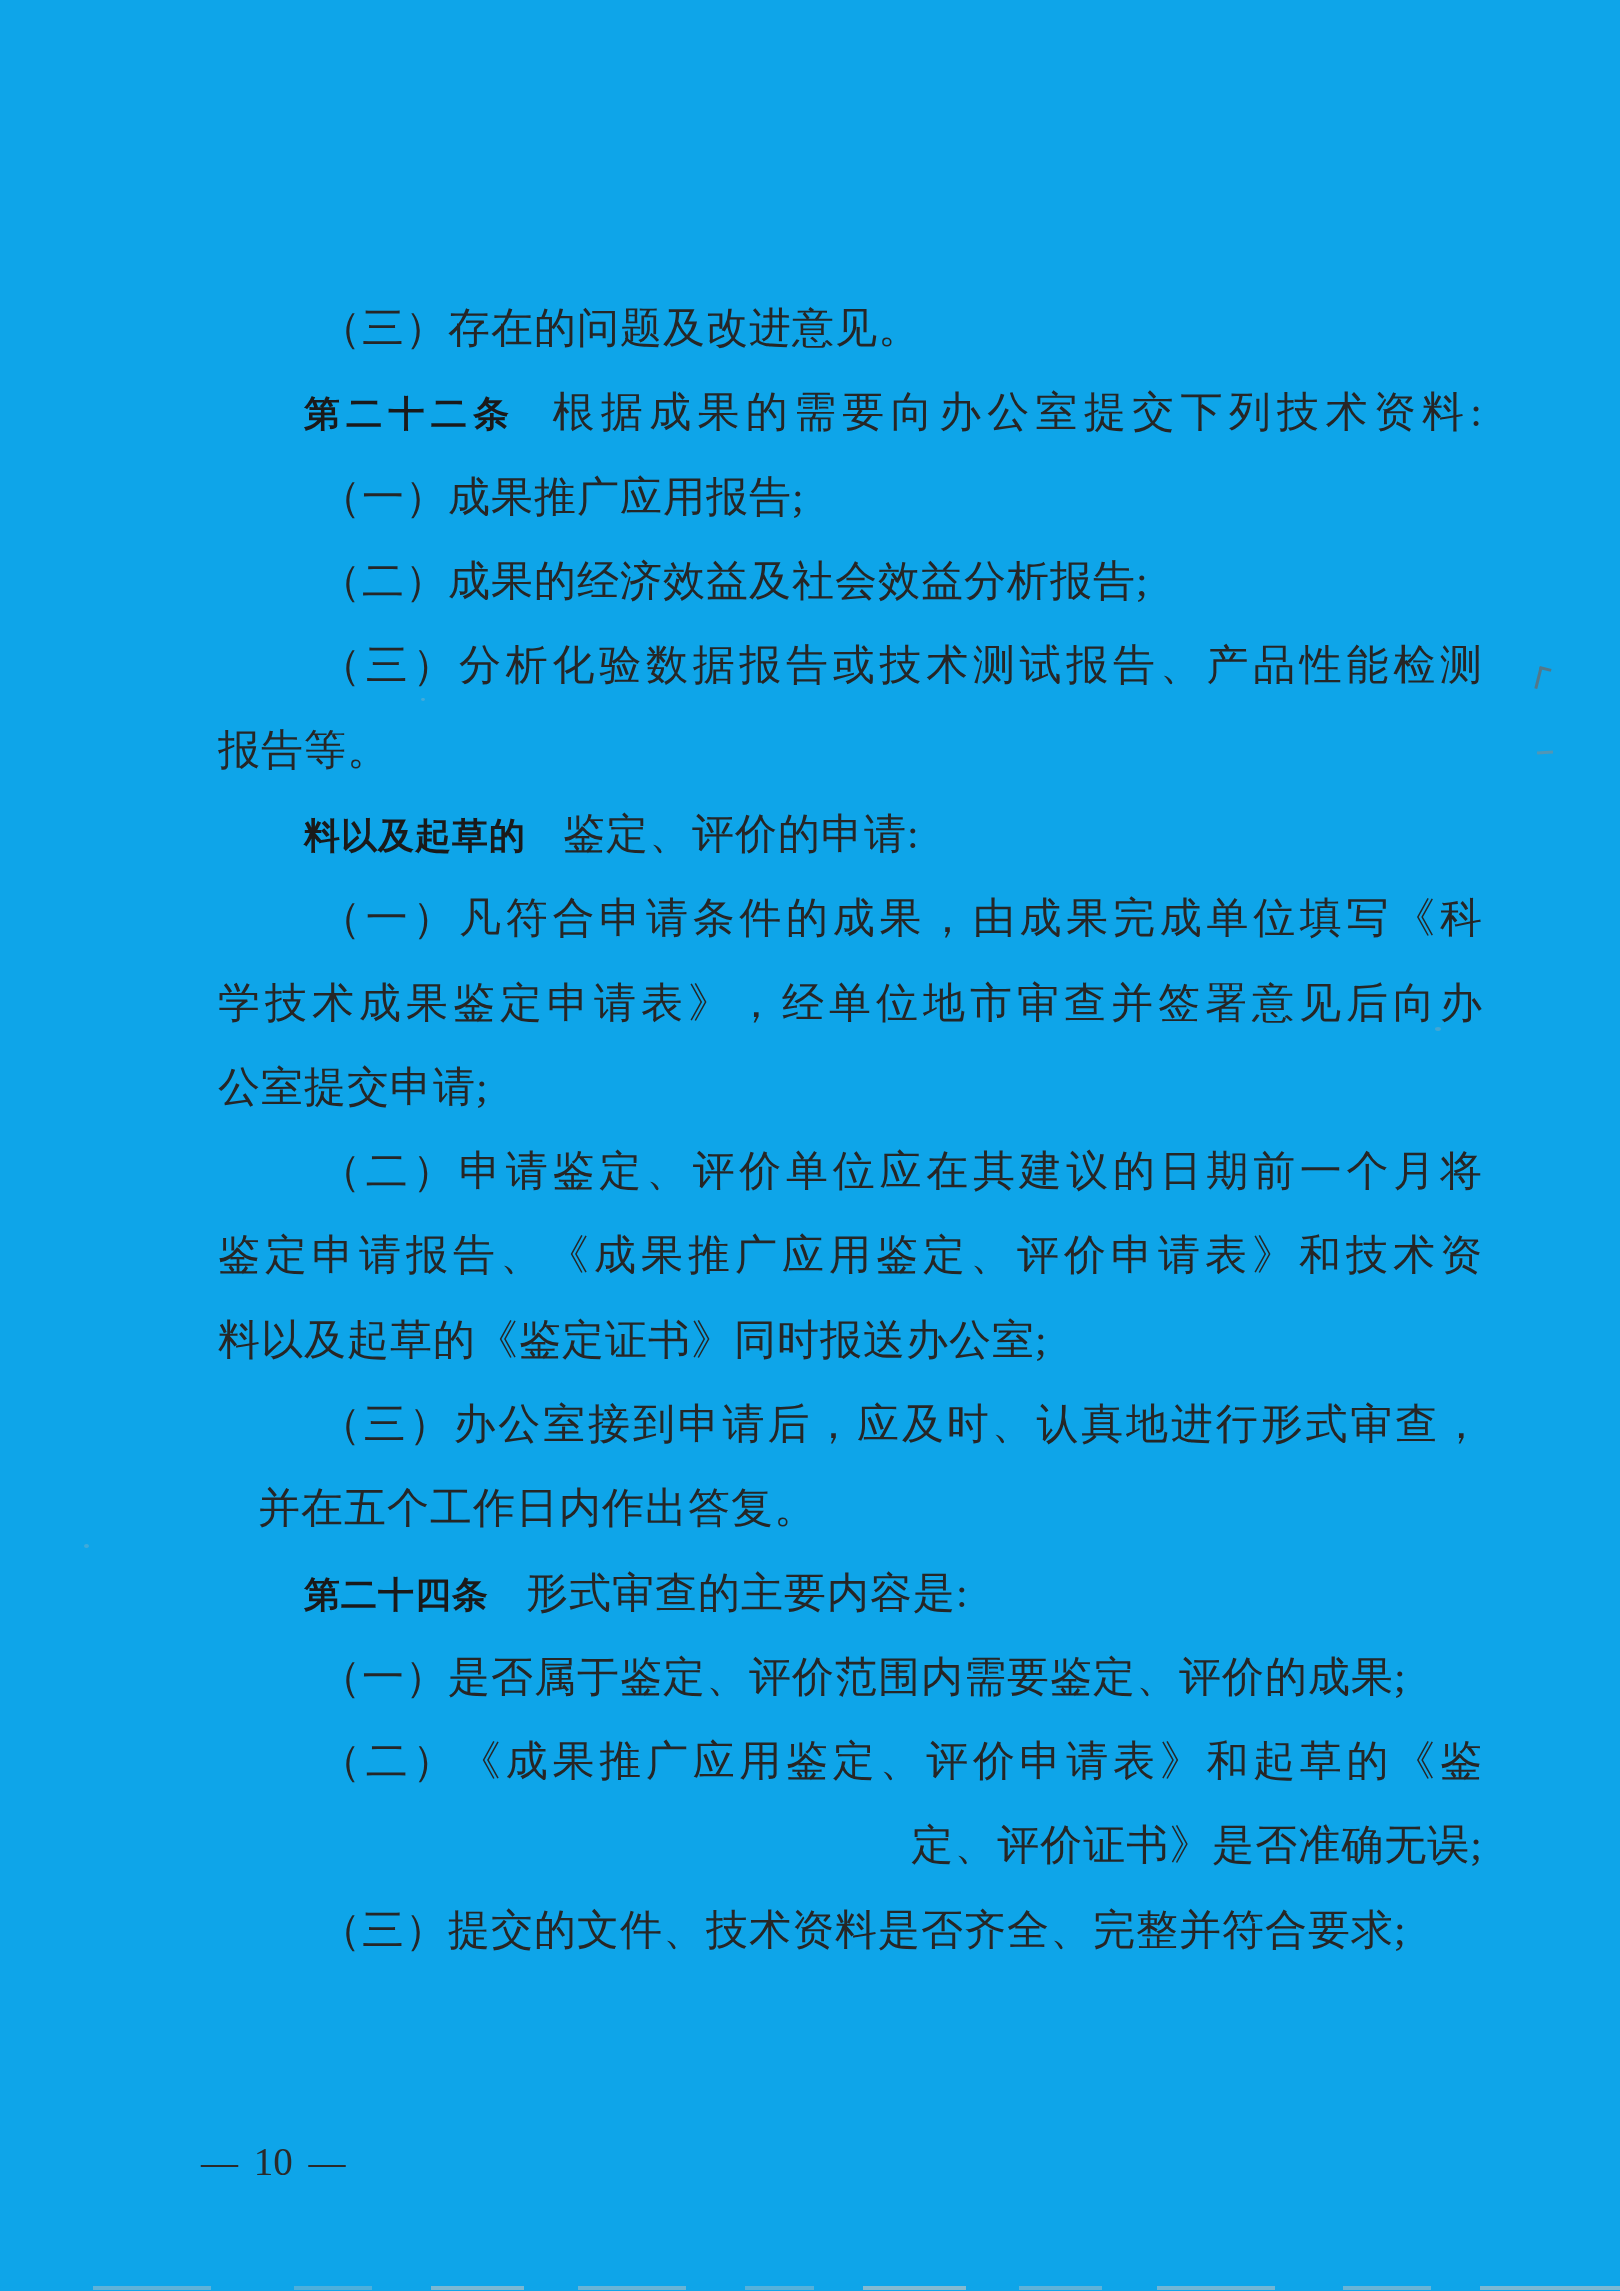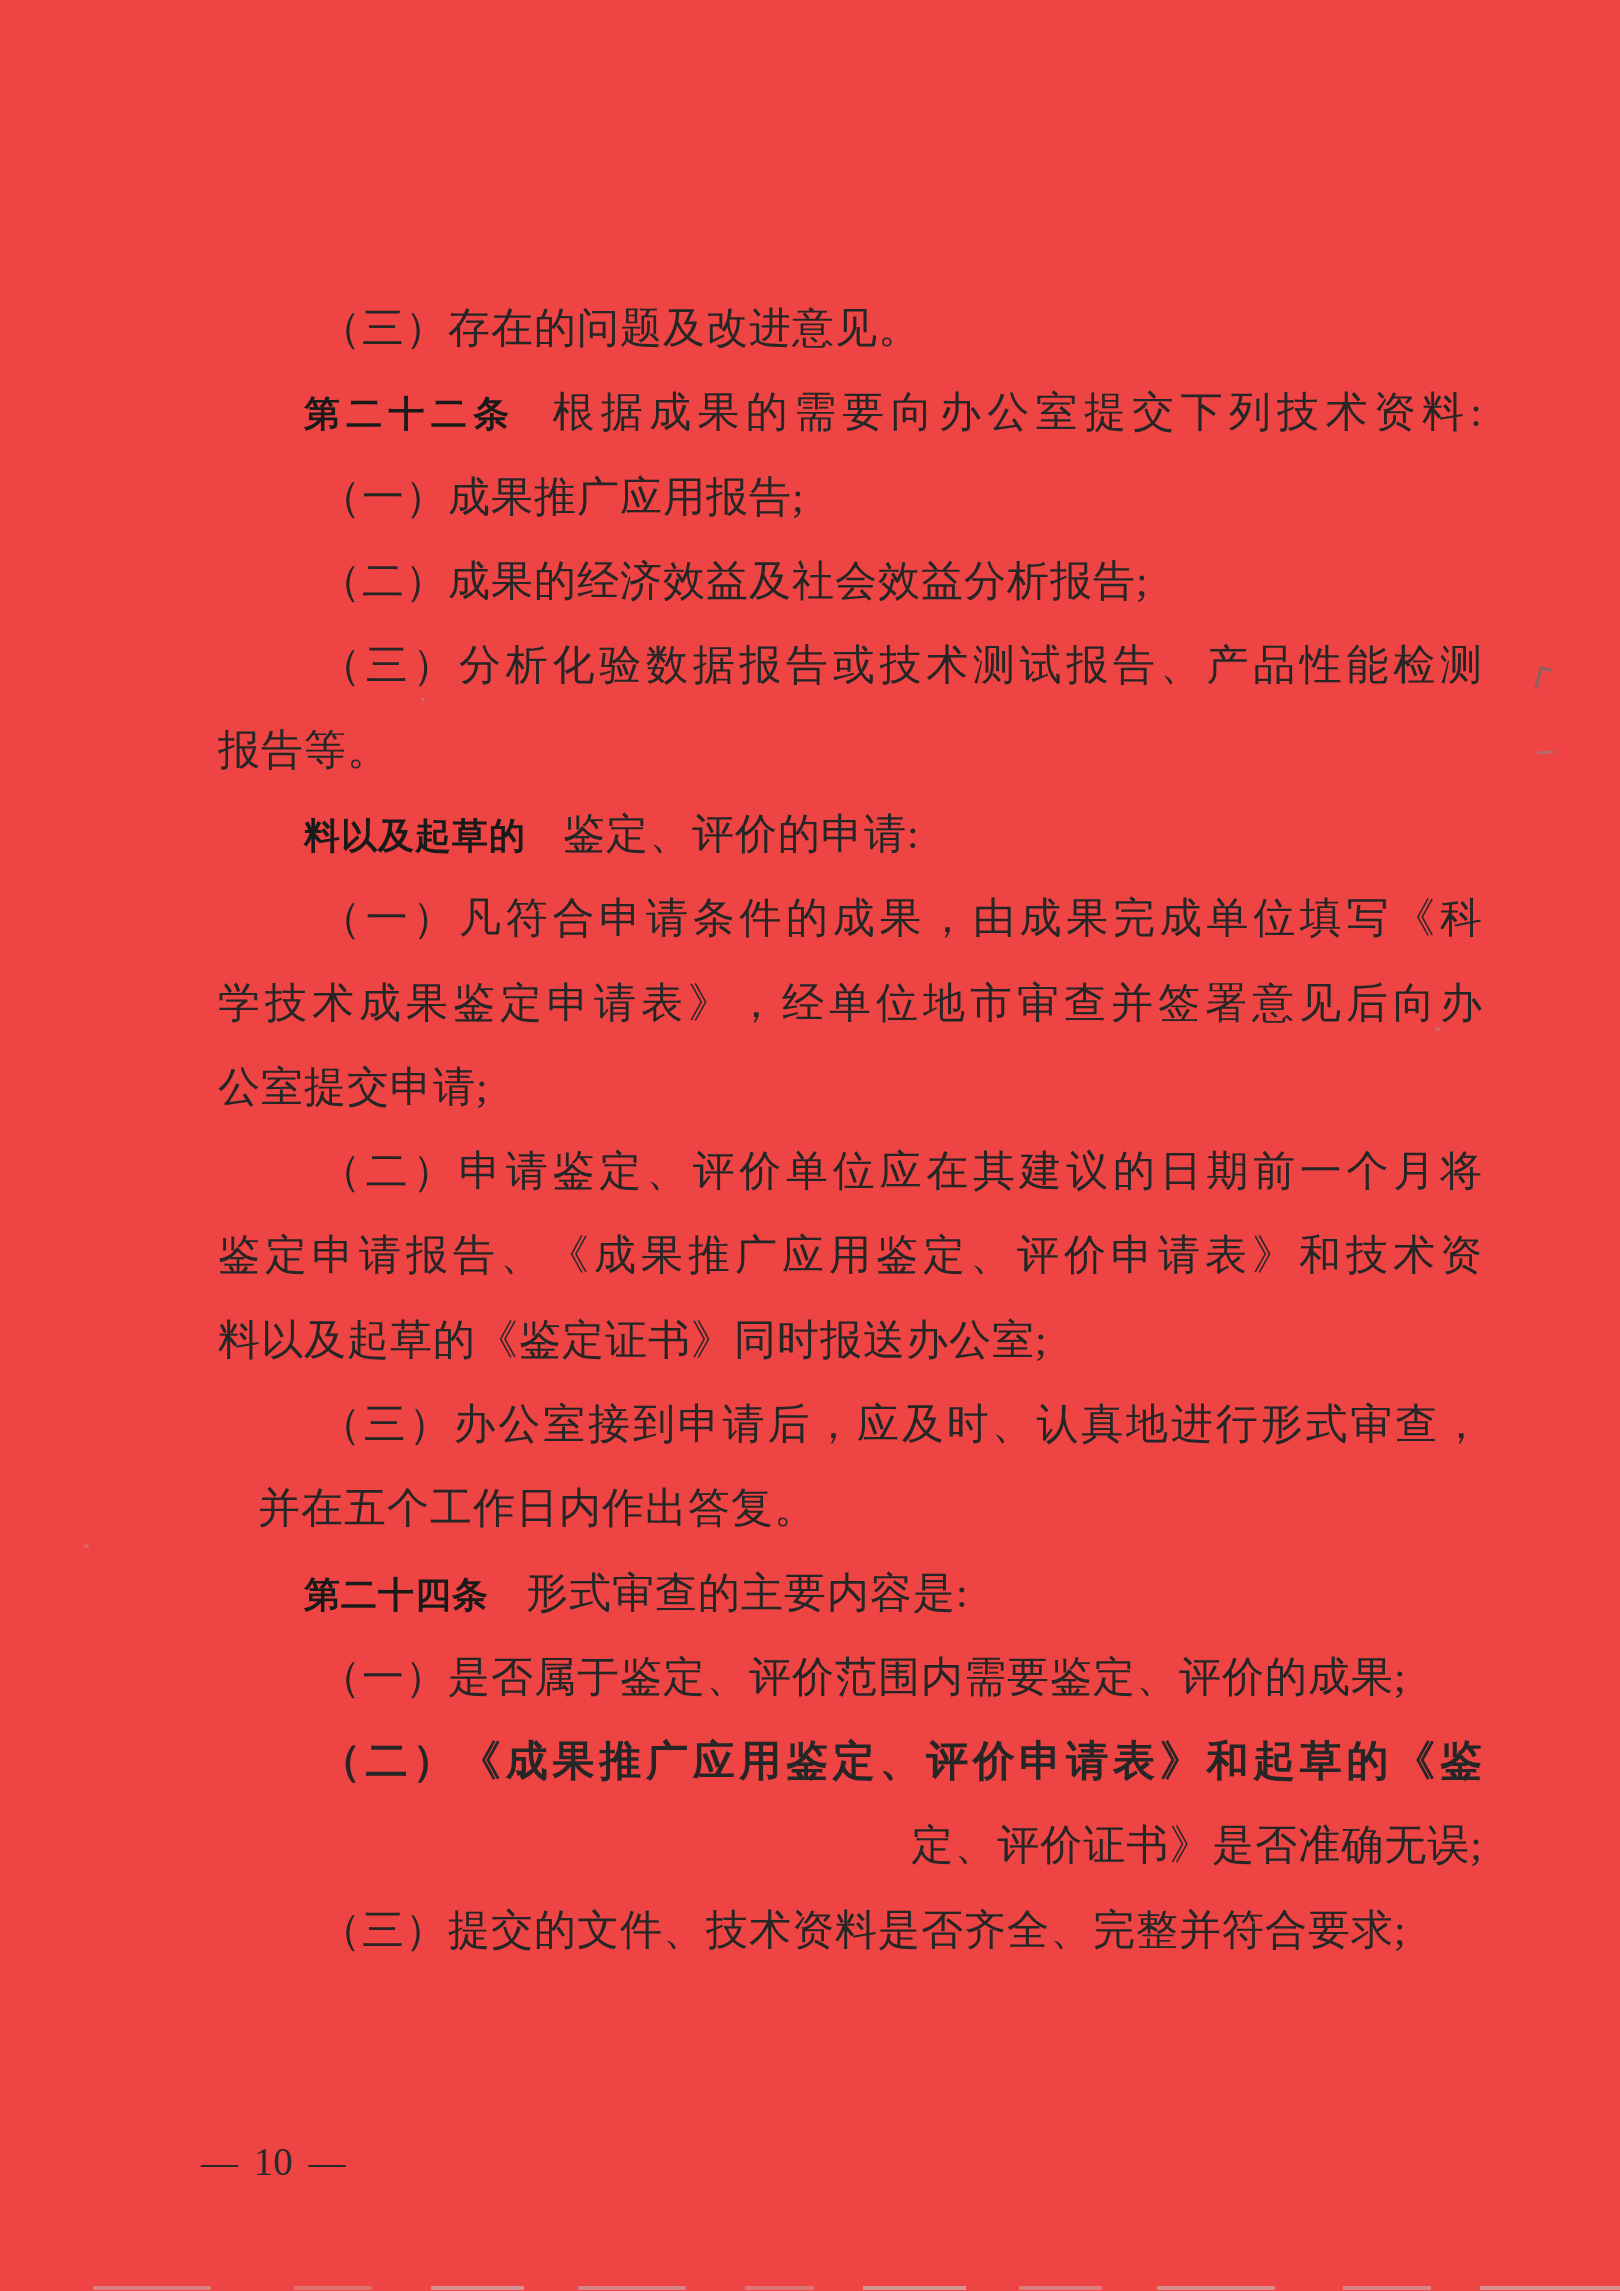--- a/index.html
+++ b/index.html
@@ -4,21 +4,21 @@
 <style>
   html, body {
     margin: 0; padding: 0;
     width: 1620px; height: 2292px;
     overflow: hidden;
     background: #ffffff;
   }
   .page {
     position: relative;
     width: 1620px; height: 2292px;
-    background: #ef4444;
+    background: #0ea5e9;
     font-family: "Liberation Serif", "DejaVu Serif", serif;
   }
   .text-block {
     position: absolute;
     left: 0; top: 0; width: 100%; height: 100%;
   }
   .line {
     position: absolute;
     left: 218px;
     width: 1265px;
@@ -119,21 +119,21 @@
       <div class="line ind-paren fill" style="top: 876px;"><span>（一）凡符合申请条件的成果，由成果完成单位填写《科</span></div>
       <div class="line ind-none fill" style="top: 961px;"><span>学技术成果鉴定申请表》，经单位地市审查并签署意见后向办</span></div>
       <div class="line ind-paren fill" style="top: 1129px;"><span>（二）申请鉴定、评价单位应在其建议的日期前一个月将</span></div>
       <div class="line ind-none" style="top: 1045px;"><span>公室提交申请;</span></div>
       <div class="line ind-none fill" style="top: 1213px;"><span>鉴定申请报告、《成果推广应用鉴定、评价申请表》和技术资</span></div>
       <div class="line ind-none" style="top: 1298px;"><span>料以及起草的《鉴定证书》同时报送办公室;</span></div>
       <div class="line ind-paren fill" style="top: 1382px;"><span>（三）办公室接到申请后，应及时、认真地进行形式审查，</span></div>
       <div class="line ind-none" style="top: 1466px; margin-left: 40px;"><span>并在五个工作日内作出答复。</span></div>
       <div class="line ind-head" style="top: 1551px;"><span class="art-head">第二十四条</span><span>形式审查的主要内容是:</span></div>
       <div class="line ind-paren" style="top: 1635px;"><span>（一）是否属于鉴定、评价范围内需要鉴定、评价的成果;</span></div>
-      <div class="line ind-paren fill" style="top: 1719px; font-weight: bold;"><span>（二）《成果推广应用鉴定、评价申请表》和起草的《鉴</span></div>
+      <div class="line ind-paren fill" style="top: 1719px;"><span>（二）《成果推广应用鉴定、评价申请表》和起草的《鉴</span></div>
       <div class="line ind-none" style="top: 1803px; text-align: right;"><span>定、评价证书》是否准确无误;</span></div>
       <div class="line ind-paren" style="top: 1888px;"><span>（三）提交的文件、技术资料是否齐全、完整并符合要求;</span></div>
     </div>
 
   <div class="footer">
     <span class="dash">—</span><span class="num">10</span><span class="dash">—</span>
   </div>
 
   <div class="artifact speck-r"></div>
   <div class="artifact speck-dash"></div>

